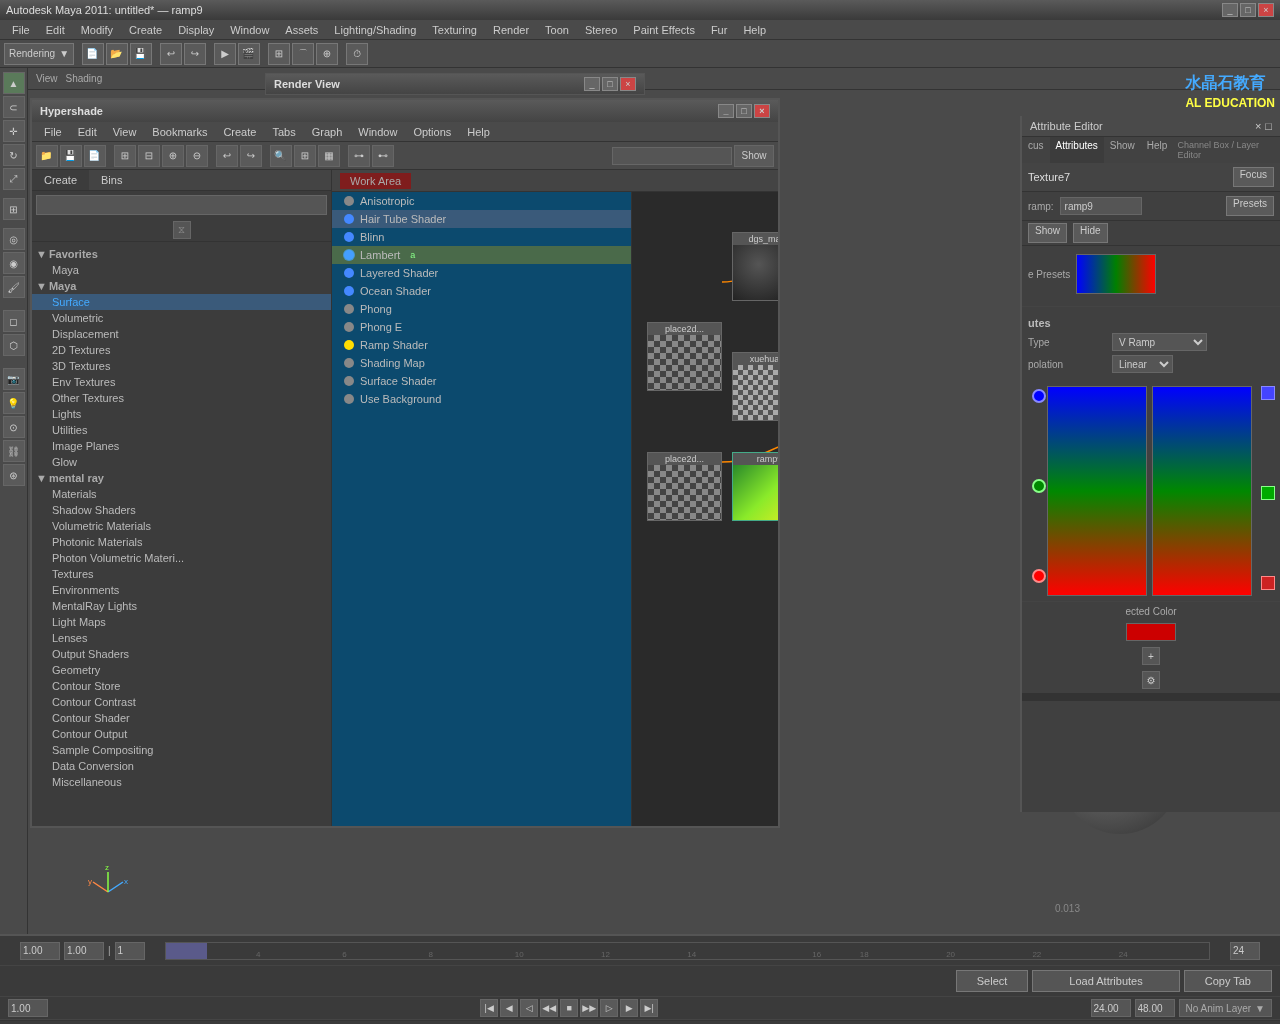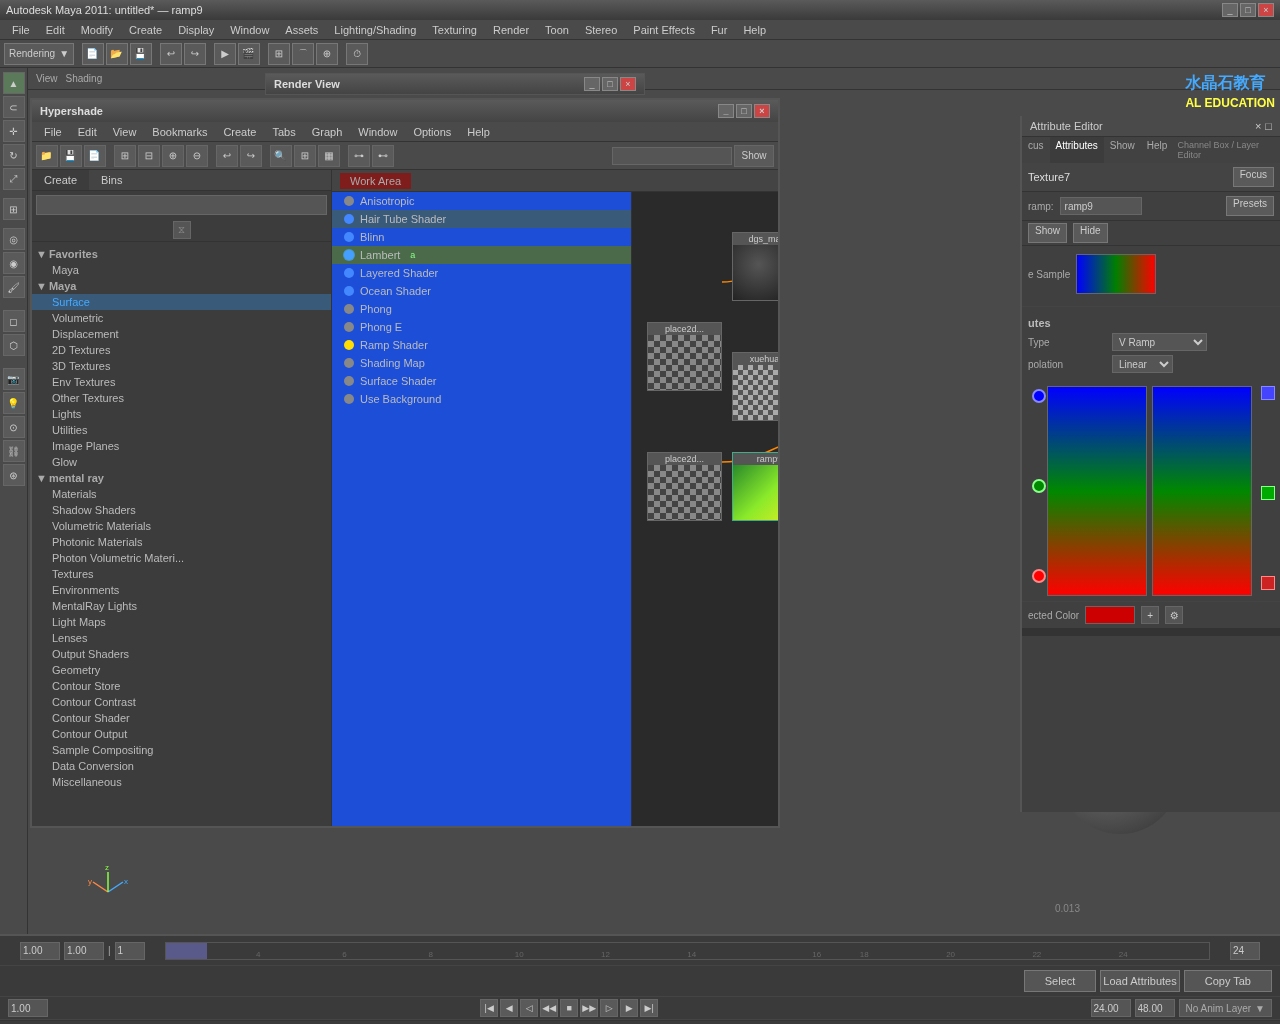--- a/index.html
+++ b/index.html
@@ -23,21 +23,21 @@
     .attr-label { color: #aaa; font-size: 10px; width: 80px; }
     .attr-input { background: #555; border: 1px solid #666; color: #ccc; font-size: 10px; padding: 1px 4px; height: 18px; flex: 1; }
     .attr-btn { background: #5a5a5a; border: 1px solid #777; color: #ccc; font-size: 10px; padding: 1px 6px; cursor: pointer; height: 20px; }
 
     
     #texture-sample { width: 80px; height: 40px; background: linear-gradient(to right, blue, green, red); border: 1px solid #666; margin: 4px 0; }
 
     .attr-section-title { color: #bbb; font-size: 11px; font-weight: bold; margin: 6px 0 4px 0; }
     .type-select { background: #555; border: 1px solid #666; color: #ccc; font-size: 10px; padding: 1px 2px; height: 18px; }
     #select-btn { background: #555; border: 1px solid #777; color: #ccc; font-size: 11px; padding: 4px 20px; cursor: pointer; }
-    #load-attrs-btn { background: #555; border: 1px solid #777; color: #ccc; font-size: 11px; padding: 4px 2px; cursor: pointer; }
+    #load-attrs-btn { background: #555; border: 1px solid #777; color: #ccc; font-size: 11px; padding: 4px 36px; cursor: pointer; }
     #copy-tab-btn { background: #555; border: 1px solid #777; color: #ccc; font-size: 11px; padding: 4px 20px; cursor: pointer; }
     .play-btn { width: 18px; height: 18px; background: #5a5a5a; border: 1px solid #666; display: flex; align-items: center; justify-content: center; font-size: 9px; cursor: pointer; color: #ccc; }
 
     
     #status-bar { height: 22px; background: #3a3a3a; border-top: 1px solid #333; display: flex; align-items: center; font-size: 10px; color: #aaa; gap: 0; }
 
     
     #hypershade { position: absolute; left: 30px; top: 30px; width: 750px; height: 730px; background: #3c3c3c; border: 2px solid #555; z-index: 10; display: flex; flex-direction: column; }
     #hs-title { background: linear-gradient(to bottom, #5a5a5a, #444); height: 22px; display: flex; align-items: center; padding: 0 8px; color: #ddd; font-size: 11px; font-weight: bold; }
     #hs-title-buttons { margin-left: auto; display: flex; gap: 2px; }
@@ -55,21 +55,21 @@
     #hs-left-search { padding: 4px; }
     #hs-left-search input { width: 100%; background: #555; border: 1px solid #666; color: #ccc; font-size: 10px; padding: 2px 4px; height: 20px; }
     #hs-tree { flex: 1; overflow-y: auto; padding: 4px 0; font-size: 11px; }
     .tree-item { padding: 2px 8px; cursor: pointer; color: #bbb; }
     .tree-item.active { background: #3a5a7a; color: #4af; }
     .tree-group { padding: 2px 4px; color: #aaa; font-weight: bold; display: flex; align-items: center; gap: 2px; }
     .tree-child { padding-left: 20px; }
     #hs-work-area { flex: 1; background: #2a2a2a; position: relative; overflow: hidden; }
 
     
-    #hs-shader-list { width: 300px; border-right: 1px solid #333; background: #1d4ed8; overflow-y: auto; }
+    #hs-shader-list { width: 300px; border-right: 1px solid #333; background: #0c4a6e; overflow-y: auto; }
     .shader-item { padding: 3px 12px; color: #bbb; font-size: 11px; cursor: pointer; display: flex; align-items: center; gap: 6px; }
     .shader-dot { width: 10px; height: 10px; border-radius: 50%; background: #666; flex-shrink: 0; }
     .shader-dot.blue { background: #4488ff; }
     .shader-dot.yellow { background: #ffdd00; }
     .shader-dot.gray { background: #888; }
 
     
     #render-view { position: absolute; left: 240px; top: 10px; width: 640px; height: 40px; background: #3c3c3c; border: 1px solid #555; z-index: 5; display: flex; align-items: center; }
 
     
@@ -251,21 +251,21 @@
         <div class="attr-btn">Presets</div>
       </div>
 
       <div style="padding:2px 6px; display:flex; align-items:center; gap:6px; border-bottom:1px solid #333;">
         <div class="attr-btn">Show</div>
         <div class="attr-btn">Hide</div>
       </div>
 
       <div style="padding:4px 6px;">
         <div style="display:flex; align-items:center; gap:6px; margin-bottom:4px;">
-          <span style="color:#aaa; font-size:10px;">e Sample</span>
+          <span style="color:#aaa; font-size:10px;">e Presets</span>
           <div id="texture-sample"></div>
         </div>
       </div>
 
       <div style="padding:4px 6px; border-top:1px solid #444;">
         <div class="attr-section-title">utes</div>
 
         <div class="attr-row">
           <span class="attr-label">Type</span>
           <select class="type-select">
@@ -292,21 +292,21 @@
         <div style="position:absolute; left:10px; top:98px; width:14px; height:14px; border-radius:50%; background:#008800; border:2px solid #8f8;"></div>
         <div style="position:absolute; left:10px; top:188px; width:14px; height:14px; border-radius:50%; background:#ff0000; border:2px solid #f88;"></div>
 
         <div style="position:absolute; right:5px; top:5px; width:14px; height:14px; background:#4444ff; border:1px solid #88f;"></div>
         <div style="position:absolute; right:5px; top:105px; width:14px; height:14px; background:#00aa00; border:1px solid #8f8;"></div>
         <div style="position:absolute; right:5px; top:195px; width:14px; height:14px; background:#cc2222; border:1px solid #f88;"></div>
 
         <div style="position:absolute; left:130px; top:5px; width:100px; height:210px; background:linear-gradient(to bottom, #0000ff, #008800, #ff0000); border:1px solid #666;"></div>
       </div>
 
-      <div style="padding:4px 6px; display:flex; align-items:center; gap:6px; border-top:1px solid #444;">
+      <div style="padding:4px 6px; display:flex; align-items:center; gap:6px; border-top:1px solid #444;flex-direction:column;">
         <span style="color:#aaa; font-size:10px;">ected Color</span>
         <div style="width:50px; height:18px; background:#cc0000; border:1px solid #666;"></div>
         <div style="width:18px; height:18px; background:#555; border:1px solid #666; display:flex; align-items:center; justify-content:center; font-size:10px;">+</div>
         <div style="width:18px; height:18px; background:#555; border:1px solid #666; display:flex; align-items:center; justify-content:center; font-size:10px;">⚙</div>
       </div>
 
       <div style="height:8px; background:#333;"></div>
     </div>
 
     <div id="hypershade">

